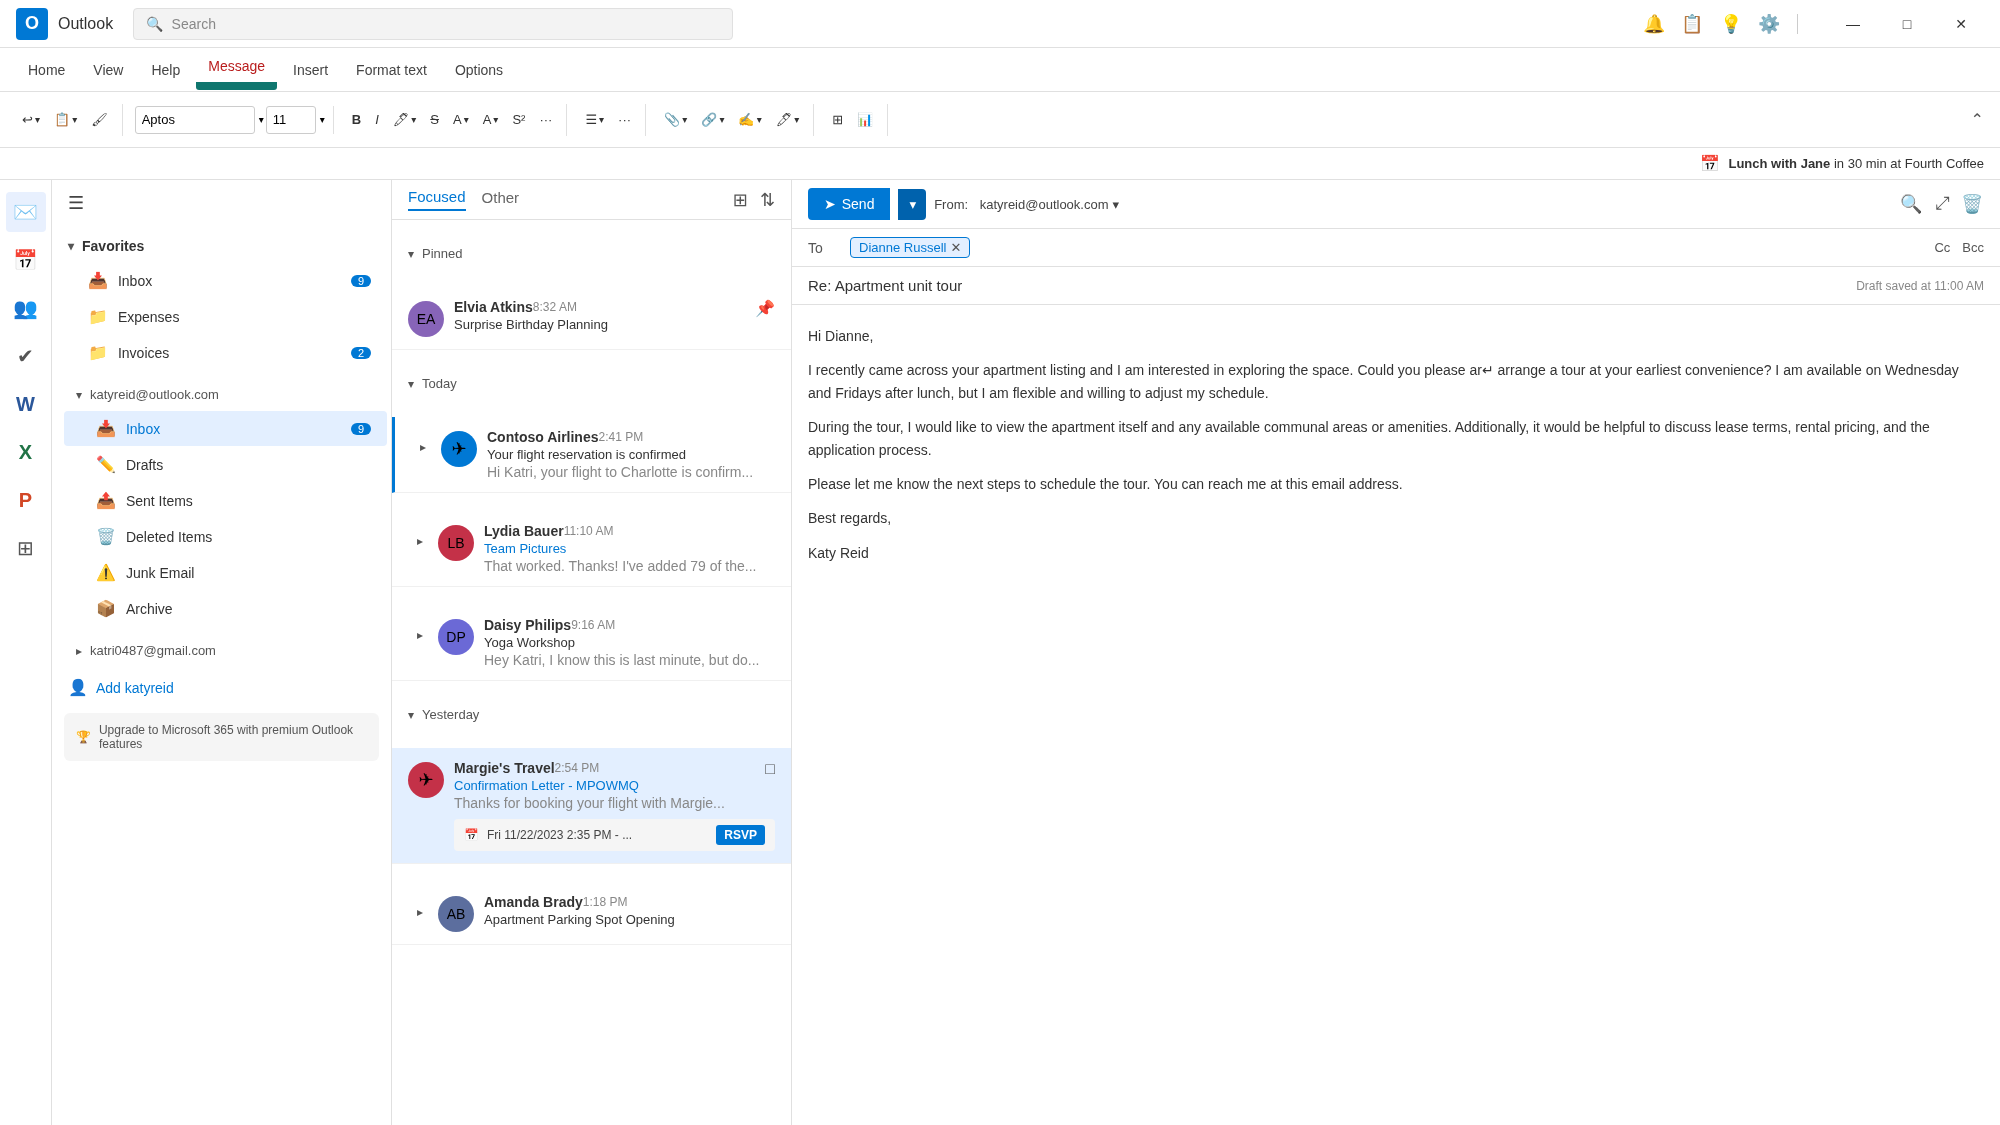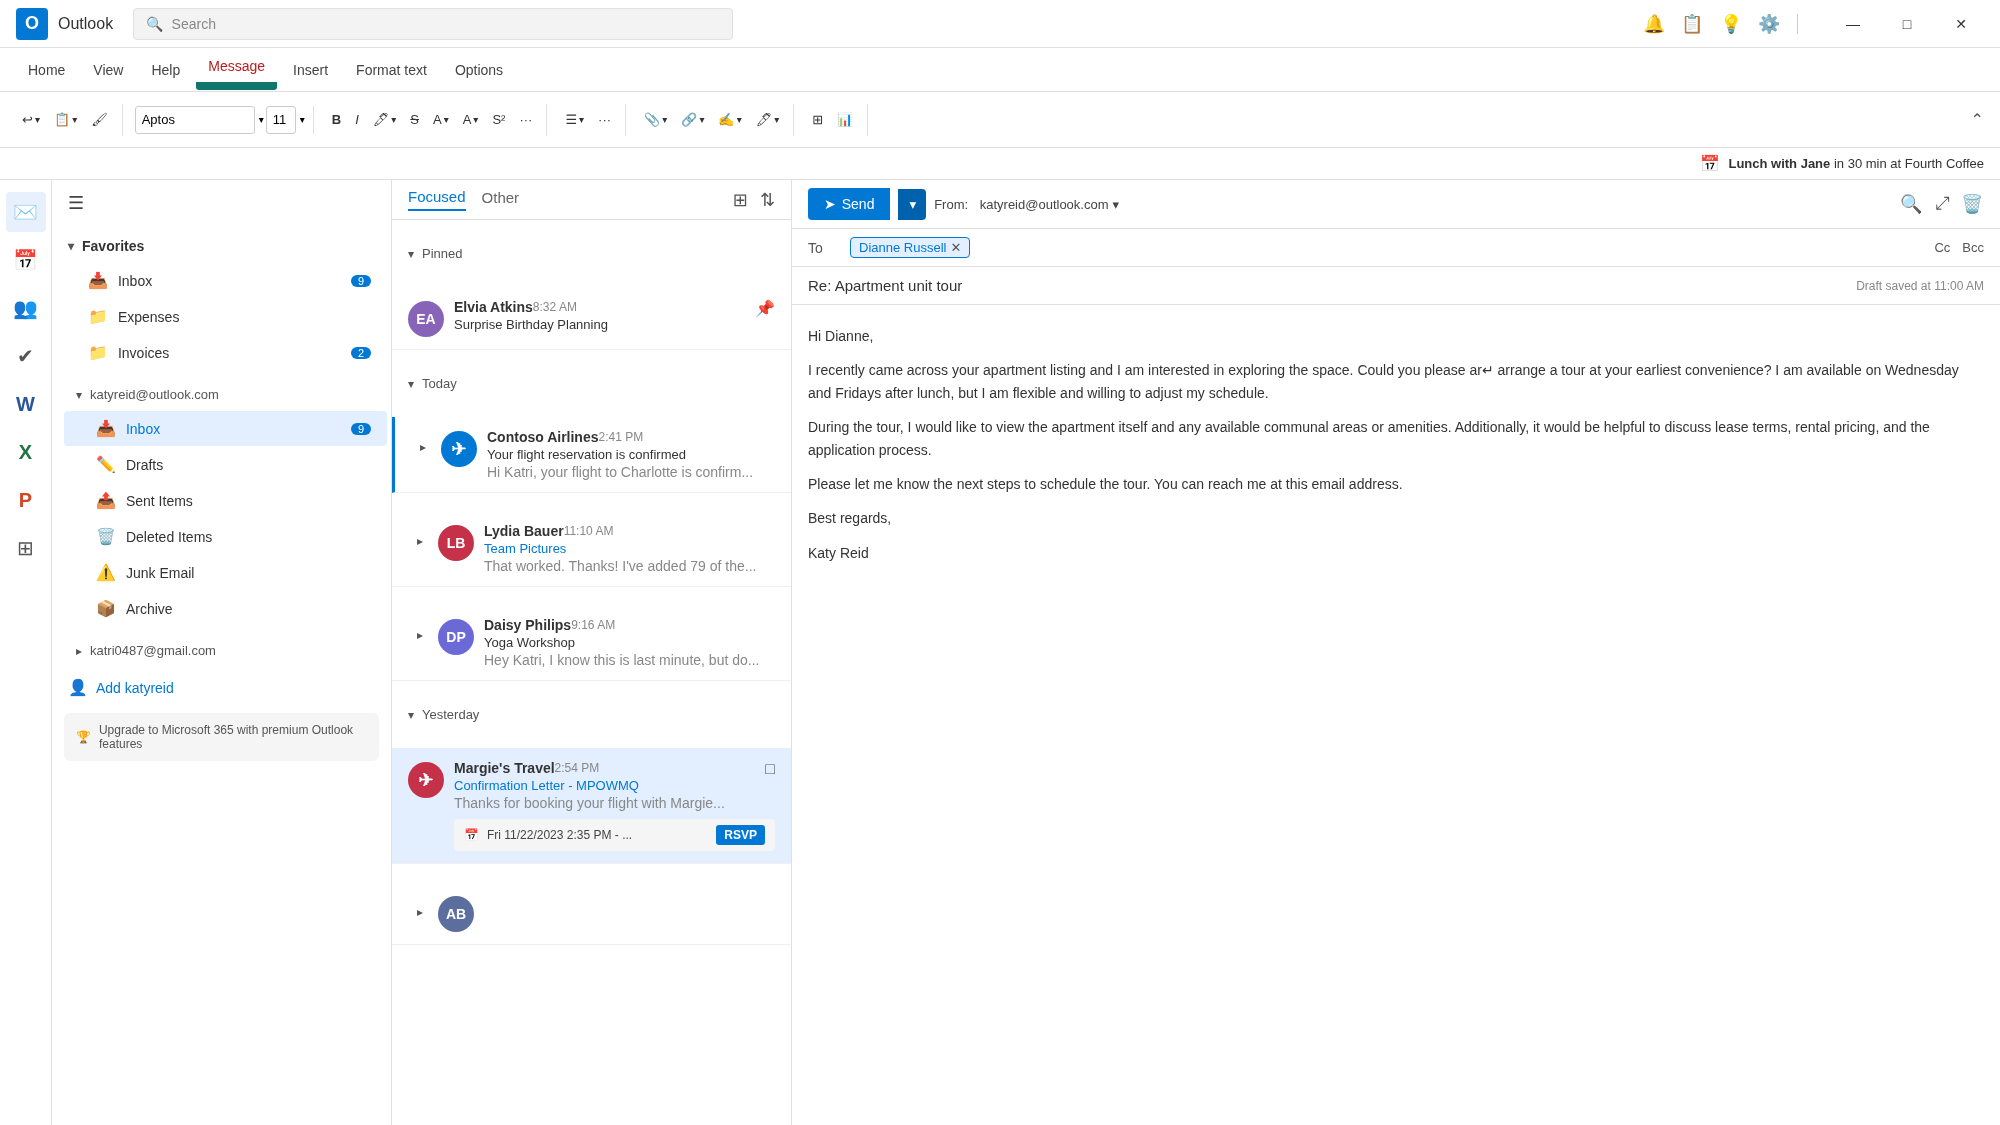--- a/index.html
+++ b/index.html
@@ -20,21 +20,21 @@
     
     .reminder-banner { background: #fff; border-bottom: 1px solid #e0e0e0; padding: 6px 16px; display: flex; align-items: center; justify-content: flex-end; font-size: 13px; color: #333; }
     .reminder-icon { font-size: 16px; margin-right: 8px; color: #0078d4; }
 
     
     .ribbon { height: 56px; background: #fff; border-bottom: 1px solid #e0e0e0; display: flex; align-items: center; padding: 0 16px; gap: 4px; flex-shrink: 0; }
     .ribbon-group { display: flex; align-items: center; gap: 2px; padding-right: 8px; border-right: 1px solid #e0e0e0; margin-right: 8px; }
     .ribbon-group:last-child { border-right: none; }
     .ribbon-btn { height: 32px; display: flex; align-items: center; padding: 0 6px; border-radius: 3px; cursor: pointer; color: #333; font-size: 13px; }
     .ribbon-font-name { width: 120px; height: 28px; border: 1px solid #ccc; border-radius: 3px; padding: 0 6px; font-size: 13px; }
-    .ribbon-font-size { width: 30px; height: 28px; border: 1px solid #ccc; border-radius: 3px; padding: 0 6px; font-size: 13px; }
+    .ribbon-font-size { width: 50px; height: 28px; border: 1px solid #ccc; border-radius: 3px; padding: 0 6px; font-size: 13px; }
     .ribbon-bold { font-weight: bold; }
     .ribbon-italic { font-style: italic; }
     .ribbon-expand { margin-left: auto; font-size: 16px; color: #555; cursor: pointer; }
     .chevron-down { font-size: 10px; margin-left: 2px; }
 
     
     .tabs-row { height: 44px; background: #fff; display: flex; align-items: center; padding: 0 16px; gap: 4px; flex-shrink: 0; border-bottom: 1px solid #e0e0e0; }
     .tab { padding: 8px 12px; font-size: 14px; color: #444; cursor: pointer; border-radius: 3px; }
     .tab.active { color: #b91c1c; border-bottom: 8px solid #0f766e; }
 
@@ -74,21 +74,21 @@
     .email-list-tabs { display: flex; align-items: center; padding: 8px 16px; border-bottom: 1px solid #e0e0e0; gap: 16px; }
     .email-tab { font-size: 15px; color: #666; cursor: pointer; padding-bottom: 4px; }
     .email-tab.active { color: #0078d4; border-bottom: 2px solid #0078d4; font-weight: 500; }
     .email-tab-actions { margin-left: auto; display: flex; gap: 12px; color: #555; font-size: 18px; cursor: pointer; }
 
     .email-section-header { display: flex; align-items: center; padding: 8px 16px; font-size: 13px; color: #555; cursor: pointer; }
     .email-section-chevron { margin-right: 8px; font-size: 12px; }
 
     .email-item { display: flex; align-items: flex-start; padding: 12px 16px; border-bottom: 1px solid #f0f0f0; cursor: pointer; position: relative; }
     .email-item.selected-highlight { background: #e3efff; }
-    .email-avatar { width: 36px; height: 36px; border-radius: 50%; display: flex; align-items: center; justify-content: center; font-size: 14px; font-weight: 700; color: #ffffff; margin-right: 10px; flex-shrink: 0; margin-top: 2px; }
+    .email-avatar { width: 36px; height: 36px; border-radius: 50%; display: flex; align-items: center; justify-content: center; font-size: 14px; font-weight: 400; color: #000000; margin-right: 10px; flex-shrink: 0; margin-top: 2px; }
     .email-expand-btn { width: 24px; height: 24px; display: flex; align-items: center; justify-content: center; margin-right: 6px; color: #555; font-size: 12px; cursor: pointer; flex-shrink: 0; margin-top: 6px; }
     .email-content { flex: 1; min-width: 0; }
     .email-header { display: flex; justify-content: flex-start; align-items: center; margin-bottom: 2px; }
     .email-sender { font-size: 14px; font-weight: 600; color: #333; }
     .email-time { font-size: 12px; color: #888; }
     .email-subject { font-size: 13px; font-weight: 500; color: #333; margin-bottom: 2px; white-space: nowrap; overflow: hidden; text-overflow: ellipsis; }
     .email-subject.blue { color: #0078d4; }
     .email-preview { font-size: 14px; color: #888; white-space: nowrap; overflow: hidden; text-overflow: ellipsis; }
     .email-pin { position: absolute; right: 16px; top: 12px; color: #0078d4; font-size: 16px; }
     .email-action-icon { position: absolute; right: 16px; top: 12px; color: #555; font-size: 16px; }
@@ -378,20 +378,27 @@
           <span>Fri 11/22/2023 2:35 PM - ...</span>
           <span class="email-card-rsvp">RSVP</span>
         </div>
       </div>
       <span class="email-action-icon">□</span>
     </div>
 
     <div class="email-item">
       <span class="email-expand-btn">▸</span>
       <div class="email-avatar" style="background:#5c6e9e;">AB</div>
+      <div class="email-content">
+        <div class="email-header">
+          <span class="email-sender">Amanda Brady</span>
+          <span class="email-time">1:18 PM</span>
+        </div>
+        <div class="email-subject">Apartment Parking Spot Opening</div>
+      </div>
     </div>
   </div>
 
   <div class="compose-area">
 
     <div class="compose-toolbar">
       <button class="send-btn">
         <span>➤</span>
         <span>Send</span>
       </button>

